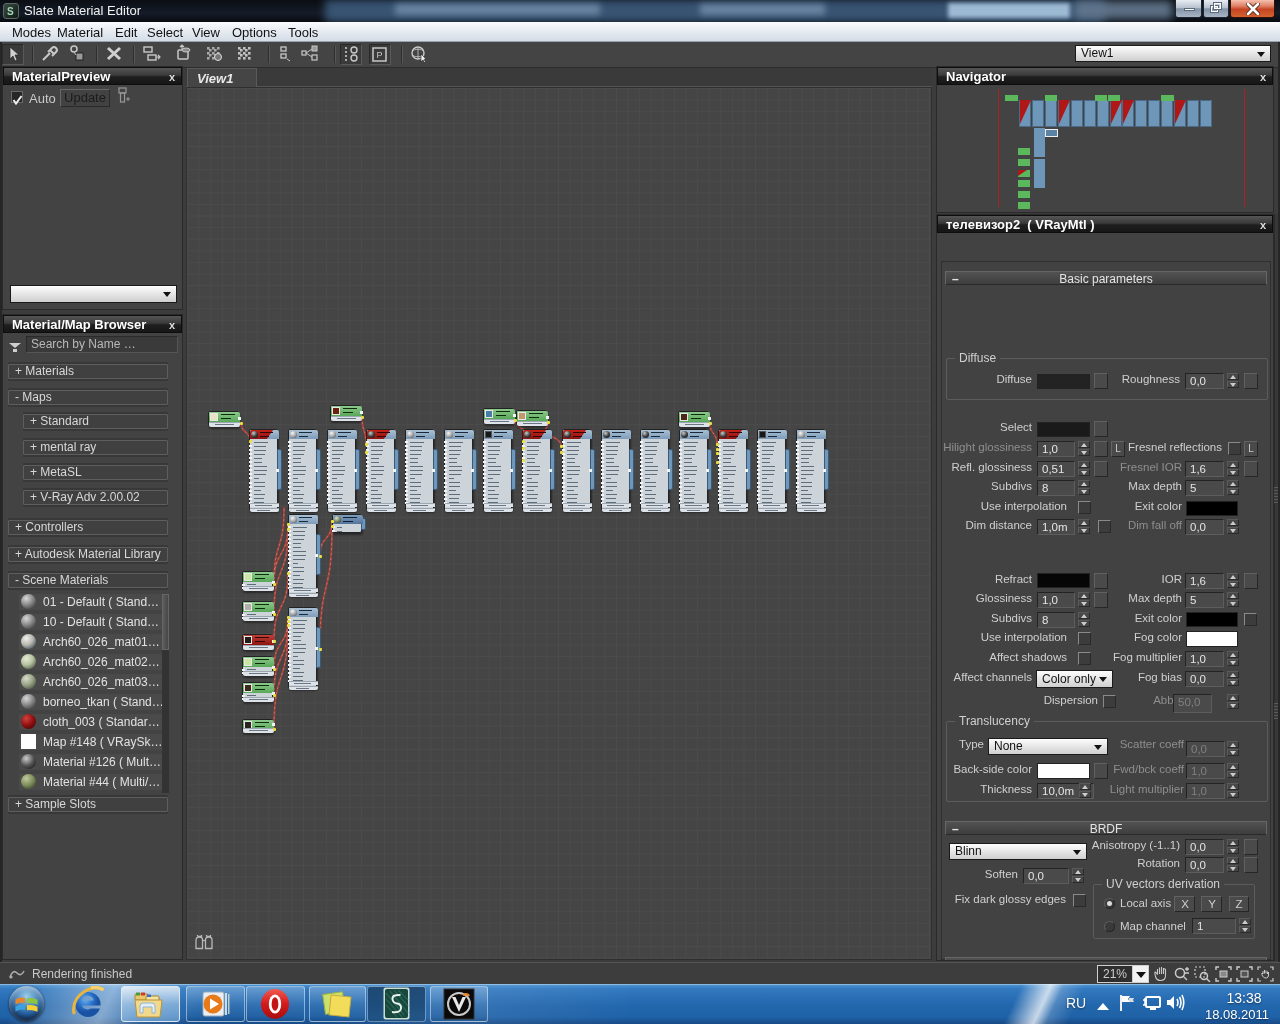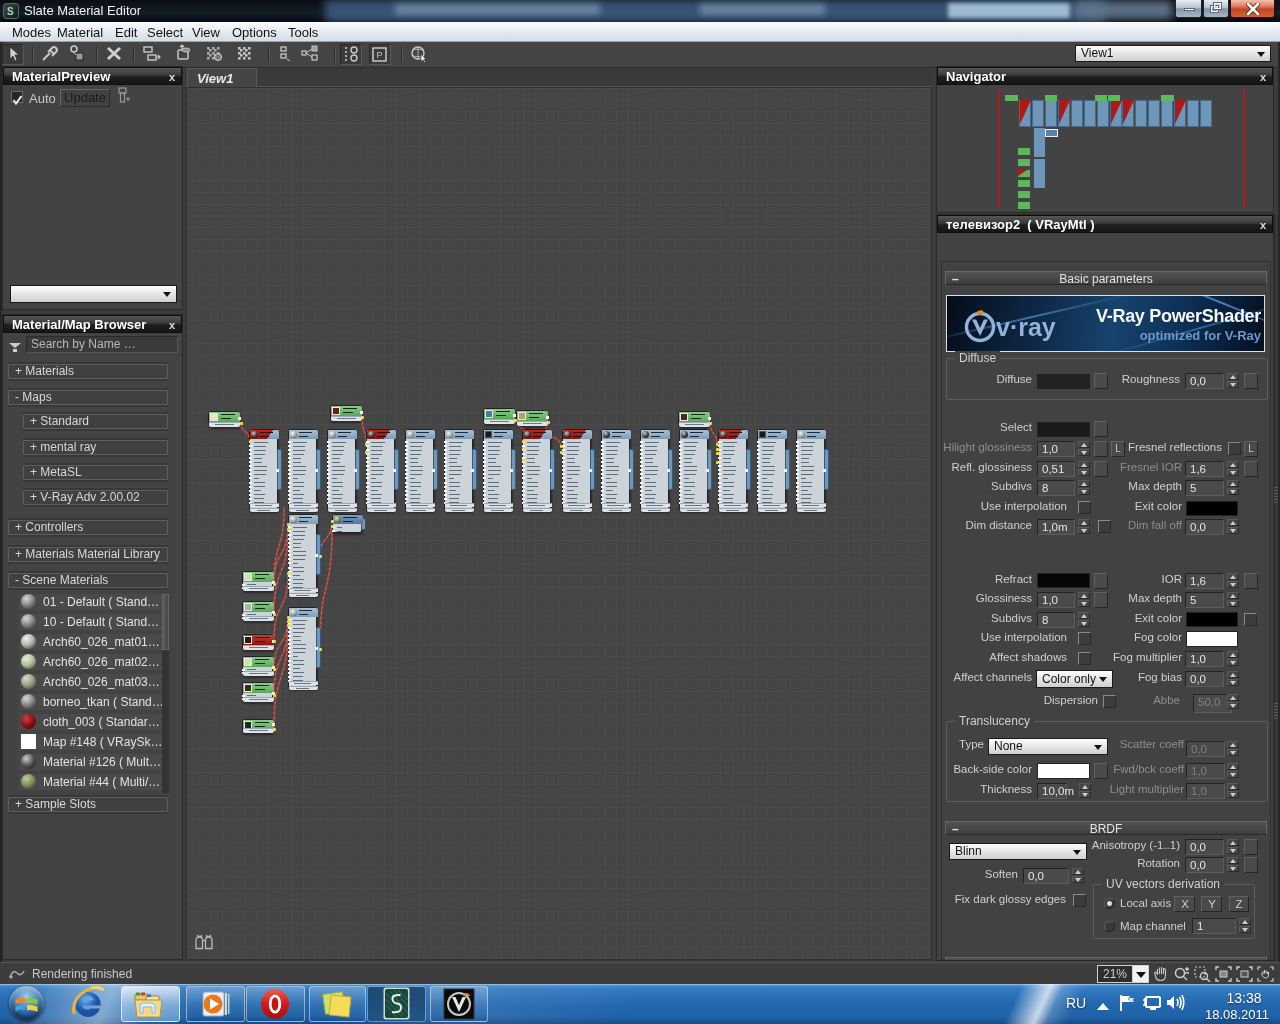--- a/index.html
+++ b/index.html
@@ -188,21 +188,21 @@
         <rect x="5" y="7" width="4" height="3" fill="#cfcfcf"></rect>
       </svg></div>
 <div class="abs" style="left:23px;top:21px;width:152px;height:17px;background:#3a3a3a;border:1px solid #2a2a2a;border-bottom-color:#555;border-right-color:#555;color:#b8b8b8;font-size:12px;line-height:15px;padding-left:4px">Search by Name …</div>
 <div class="bl" style="left:5px;top:49px;width:160px">+ Materials</div>
 <div class="bl" style="left:5px;top:75px;width:160px">- Maps</div>
 <div class="bl" style="left:20px;top:99px;width:145px">+ Standard</div>
 <div class="bl" style="left:20px;top:125px;width:145px">+ mental ray</div>
 <div class="bl" style="left:20px;top:150px;width:145px">+ MetaSL</div>
 <div class="bl" style="left:20px;top:175px;width:145px">+ V-Ray Adv 2.00.02</div>
 <div class="bl" style="left:5px;top:205px;width:160px">+ Controllers</div>
-<div class="bl" style="left:5px;top:232px;width:160px">+ Materials Material Library</div>
+<div class="bl" style="left:5px;top:232px;width:160px">+ Autodesk Material Library</div>
 <div class="bl" style="left:5px;top:258px;width:160px">- Scene Materials</div>
 <div class="bl" style="left:5px;top:482px;width:160px">+ Sample Slots</div>
 <div class="bi" style="left:16px;top:279px;width:143px">
 <div class="abs" style="left:2px;top:0px;width:15px;height:15px;background:radial-gradient(circle at 35% 30%,#d8d8d8,#8a8a8a 45%,#2e2e2e 95%);border-radius:50%;"></div>
 <div class="abs" style="left:24px;top:1px">01 - Default  ( Stand…</div>
     </div>
 <div class="bi" style="left:16px;top:299px;width:143px">
 <div class="abs" style="left:2px;top:0px;width:15px;height:15px;background:radial-gradient(circle at 35% 30%,#d8d8d8,#8a8a8a 45%,#2e2e2e 95%);border-radius:50%;"></div>
 <div class="abs" style="left:24px;top:1px">10 - Default  ( Stand…</div>
     </div>
@@ -1241,33 +1241,20 @@
 <div class="abs" style="left:80px;top:83px;width:0;height:0;border-left:9px solid #b01818;border-bottom:6px solid transparent"></div>
 <div class="abs" style="left:80px;top:93px;width:12px;height:7px;background:#5cb85c"></div>
 <div class="abs" style="left:80px;top:104px;width:12px;height:7px;background:#5cb85c"></div>
 <div class="abs" style="left:80px;top:115px;width:12px;height:7px;background:#5cb85c"></div>
 </div>
   </div>
 <div class="abs" style="left:936px;top:214px;width:338px;height:747px;background:#424242;border:1px solid #2a2a2a;overflow:hidden">
     <div class="ptitle" style="left:0;top:0;width:336px">телевизор2&nbsp;&nbsp;( VRayMtl )<span class="px">x</span></div>
     <div class="abs" style="left:4px;top:46px;width:330px;height:699px;border:1px solid #2f2f2f;background:#424242"></div>
     <div class="roll" style="left:8px;top:56px;width:322px;height:14px;line-height:14px"><b>–</b>Basic parameters</div>
-    <div class="abs" style="left:9px;top:80px;width:319px;height:57px;border:1px solid #e0e0e0;background:linear-gradient(100deg,#050d1a 0%,#0e2746 28%,#17436c 52%,#0e3258 72%,#04101f 100%);overflow:hidden">
-<div class="abs" style="left:-20px;top:20px;width:210px;height:2px;background:linear-gradient(90deg,transparent,#3a78b0,transparent);transform:rotate(-13deg)"></div>
-<div class="abs" style="left:140px;top:32px;width:220px;height:2px;background:linear-gradient(90deg,transparent,#2a68a0,transparent);transform:rotate(-16deg)"></div>
-<div class="abs" style="left:190px;top:6px;width:170px;height:1.5px;background:linear-gradient(90deg,transparent,#4a88c0,transparent);transform:rotate(22deg)"></div>
-<svg class="abs" style="left:16px;top:8px" width="120" height="44" viewBox="0 0 120 44">
- <circle cx="17" cy="23" r="13.5" fill="none" stroke="#93b2d8" stroke-width="3.4"></circle>
- <path d="M9 15.5 L17 32 L25 15.5 L20.8 15.5 L17 24 L13.2 15.5 Z" fill="#93b2d8"></path>
- <ellipse cx="17" cy="8.6" rx="3.6" ry="2.1" fill="#e8862a" transform="rotate(-14 17 8.6)"></ellipse>
- <text x="33" y="32" font-size="25" font-weight="bold" fill="#93b2d8" font-family="Liberation Sans">v·ray</text>
-</svg>
-<div class="abs" style="left:128px;top:10px;width:186px;text-align:right;color:#f4f6fa;font-size:18px;font-weight:bold;letter-spacing:-0.3px">V-Ray PowerShader</div>
-<div class="abs" style="left:128px;top:32px;width:186px;text-align:right;color:#7195cc;font-size:13px;font-weight:bold">optimized for V-Ray</div>
-</div>
     <div class="grp" style="left:9px;top:143px;width:322px;height:42px">
       <div class="grplbl">Diffuse</div>
     </div>
     <div class="lb" style="left:-35px;top:158px;width:130px">Diffuse</div>
     <div class="sw" style="left:100px;top:159px;width:53px;height:15px;background:#232323"></div>
     <div class="btn16" style="left:157px;top:158px;width:14px;height:16px"></div>
     <div class="lb" style="left:113px;top:158px;width:130px">Roughness</div>
     <div class="fld" style="left:248px;top:158px;width:39px;height:16px">0,0</div>
     <div class="spin" style="left:290px;top:158px">
       <i class="u"></i>
@@ -1379,21 +1366,21 @@
     <div class="ddl" style="left:99px;top:455px;width:77px;height:18px;line-height:16px">Color only</div>
     <div class="lb" style="left:115px;top:456px;width:130px">Fog bias</div>
     <div class="fld" style="left:248px;top:456px;width:39px;height:16px">0,0</div>
     <div class="spin" style="left:290px;top:456px">
       <i class="u"></i>
       <i class="d"></i>
     </div>
     <div class="lb" style="left:31px;top:479px;width:130px">Dispersion</div>
     <div class="chk" style="left:166px;top:480px"></div>
     <div class="lb lbg" style="left:113px;top:479px;width:130px">Abbe</div>
-    <div class="fld fldg" style="left:256px;top:479px;width:39px;height:19px">50,0</div>
+    <div class="fld fldg" style="left:236px;top:479px;width:39px;height:19px">50,0</div>
     <div class="spin" style="left:290px;top:479px">
       <i class="u"></i>
       <i class="d"></i>
     </div>
     <div class="grp" style="left:9px;top:506px;width:322px;height:81px">
       <div class="grplbl">Translucency</div>
     </div>
     <div class="lb" style="left:-83px;top:523px;width:130px">Type</div>
     <div class="ddl" style="left:51px;top:523px;width:120px;height:17px;line-height:15px">None</div>
     <div class="lb lbg" style="left:117px;top:523px;width:130px">Scatter coeff</div>
@@ -1405,21 +1392,21 @@
     <div class="lb" style="left:-35px;top:548px;width:130px">Back-side color</div>
     <div class="sw" style="left:100px;top:548px;width:53px;height:16px;background:#fff"></div>
     <div class="btn16" style="left:157px;top:548px;width:14px;height:16px"></div>
     <div class="lb lbg" style="left:117px;top:548px;width:130px">Fwd/bck coeff</div>
     <div class="fld fldg" style="left:249px;top:548px;width:39px;height:16px">1,0</div>
     <div class="spin" style="left:290px;top:548px">
       <i class="u"></i>
       <i class="d"></i>
     </div>
     <div class="lb" style="left:-35px;top:568px;width:130px">Thickness</div>
-    <div class="fld" style="left:100px;top:568px;width:30px;height:16px">10,0m</div>
+    <div class="fld" style="left:100px;top:568px;width:57px;height:16px">10,0m</div>
     <div class="spin" style="left:142px;top:568px">
       <i class="u"></i>
       <i class="d"></i>
     </div>
     <div class="lb lbg" style="left:117px;top:568px;width:130px">Light multiplier</div>
     <div class="fld fldg" style="left:249px;top:568px;width:39px;height:16px">1,0</div>
     <div class="spin" style="left:290px;top:568px">
       <i class="u"></i>
       <i class="d"></i>
     </div>

